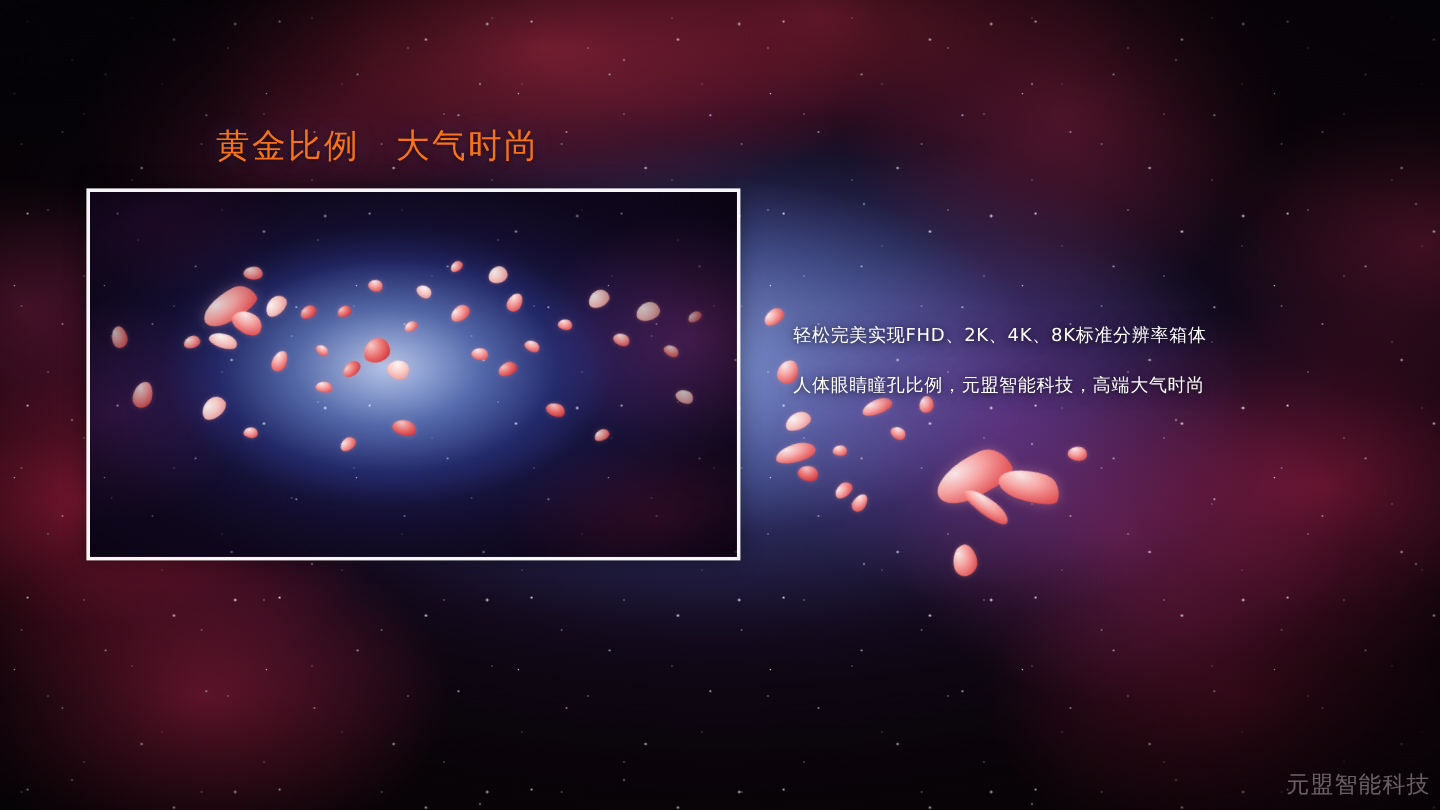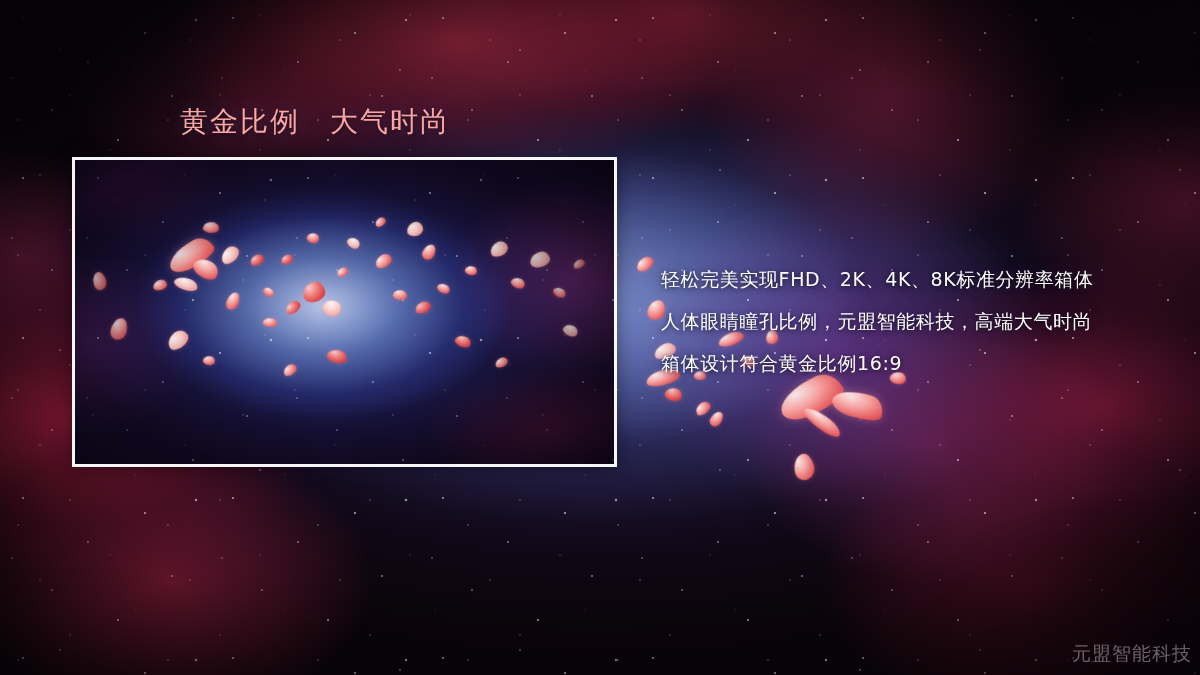--- a/index.html
+++ b/index.html
@@ -151,31 +151,31 @@
     border-radius:70% 30% 62% 38% / 60% 68% 32% 40%;
     box-shadow:0 0 10px rgba(255,160,160,0.35);
   }
 
   
   #title {
     position:absolute;
     left:180px; top:103px;
     font-size:28px;
     letter-spacing:2px;
-    color:#fca5a5;
+    color:#f97316;
     text-shadow:0 1px 6px rgba(0,0,0,0.65), 0 0 18px rgba(120,140,255,0.28);
     white-space:nowrap;
   }
   #body-text {
     position:absolute;
     left:661px; top:258px;
     width:520px;
   }
   .body-line {
-    font-size:19px;
+    font-size:15px;
     line-height:42px;
     color:#ffffff;
     letter-spacing:0.6px;
     white-space:nowrap;
     text-shadow:0 1px 5px rgba(0,0,0,0.7), 0 0 14px rgba(40,30,90,0.5);
   }
   #watermark {
     position:absolute;
     right:8px; bottom:8px;
     font-size:19px;
@@ -266,18 +266,17 @@
 
       <div class="panel-vig"></div>
     </div>
   </div>
 
   <div id="title">黄金比例　大气时尚</div>
 
   <div id="body-text">
     <div class="body-line">轻松完美实现FHD、2K、4K、8K标准分辨率箱体</div>
     <div class="body-line">人体眼睛瞳孔比例，元盟智能科技，高端大气时尚</div>
-    <div class="body-line">箱体设计符合黄金比例16:9</div>
   </div>
 
   <div id="watermark">元盟智能科技</div>
 
 </div>
 
 </body></html>

